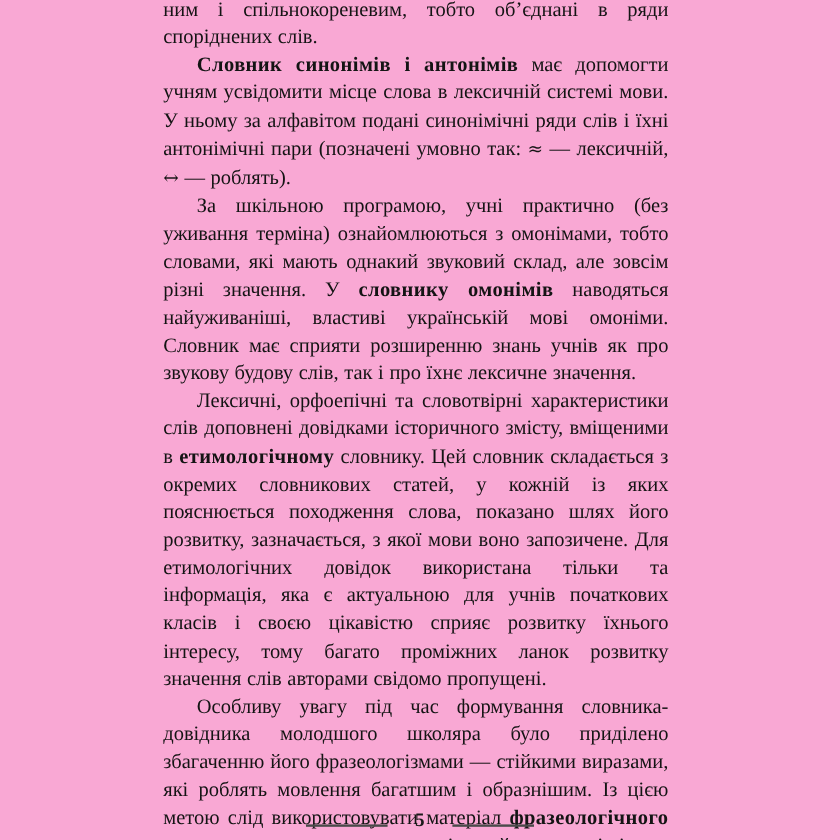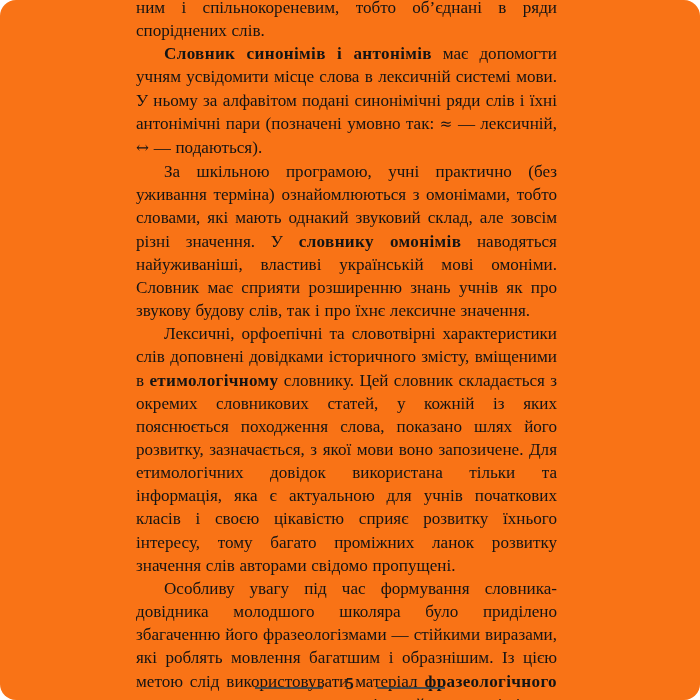--- a/index.html
+++ b/index.html
@@ -6,24 +6,23 @@
   html, body {
     margin: 0;
     padding: 0;
     background: #ffffff;
   }
 
   .page {
     position: relative;
     width: 700px;
     height: 700px;
-    background: #f97316;
+    background: #f9a8d4;
     overflow: hidden;
     font-family: "Liberation Serif", "DejaVu Serif", serif;
-    border-radius: 16px;
   }
 
   .text-column {
     position: absolute;
     left: 136px;
     top: -4px;
     width: 421px;
   }
 
   .para {
@@ -89,21 +88,21 @@
 </style>
 </head>
 <body>
 
 <div class="page">
 
   <div class="text-column">
 
     <p class="para continuation"><span>ним і спільнокореневим, тобто об’єднані в ряди споріднених слів.</span></p>
 
-    <p class="para"><b class="bold">Словник синонімів і антонімів</b><span> має допомогти учням усвідомити місце слова в лексичній системі мови. У ньому за алфавітом подані синонімічні ряди слів і їхні антонімічні пари (позначені умовно так: </span><span class="sym">≈</span><span> — лексичній, </span><span class="sym">↔</span><span> — подаються).</span></p>
+    <p class="para"><b class="bold">Словник синонімів і антонімів</b><span> має допомогти учням усвідомити місце слова в лексичній системі мови. У ньому за алфавітом подані синонімічні ряди слів і їхні антонімічні пари (позначені умовно так: </span><span class="sym">≈</span><span> — лексичній, </span><span class="sym">↔</span><span> — роблять).</span></p>
 
     <p class="para"><span>За шкільною програмою, учні практично (без уживання терміна) ознайомлюються з омонімами, тобто словами, які мають однакий звуковий склад, але зовсім різні значення. У </span><b class="bold">словнику омонімів</b><span> наводяться найуживаніші, властиві українській мові омоніми. Словник має сприяти розширенню знань учнів як про звукову будову слів, так і про їхнє лексичне значення.</span></p>
 
     <p class="para"><span>Лексичні, орфоепічні та словотвірні характеристики слів доповнені довідками історичного змісту, вміщеними в </span><b class="bold">етимологічному</b><span> словнику. Цей словник складається з окремих словникових статей, у кожній із яких пояснюється походження слова, показано шлях його розвитку, зазначається, з якої мови воно запозичене. Для етимологічних довідок використана тільки та інформація, яка є актуальною для учнів початкових класів і своєю цікавістю сприяє розвитку їхнього інтересу, тому багато проміжних ланок розвитку значення слів авторами свідомо пропущені.</span></p>
 
     <p class="para"><span>Особливу увагу під час формування словника-довідника молодшого школяра було приділено збагаченню його фразеологізмами — стійкими виразами, які роблять мовлення багатшим і образнішим. Із цією метою слід використовувати матеріал </span><b class="bold">фразеологічного словника</b><span>, у якому подані найхарактерніші та найуживаніші українські фразеологізми. Вони подаються за абеткою і взяті з творів дитячих письменників, а також із мовлення дітей і дорослих.</span></p>
 
   </div>
 
   <div class="footer">

